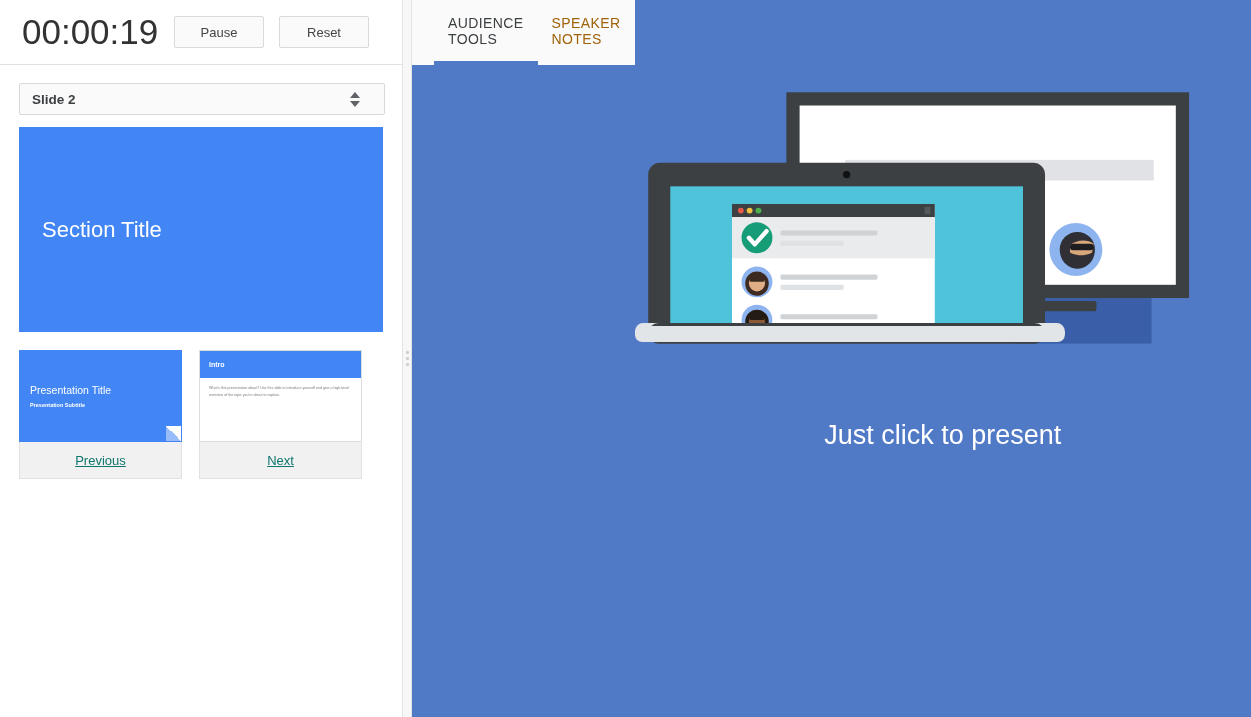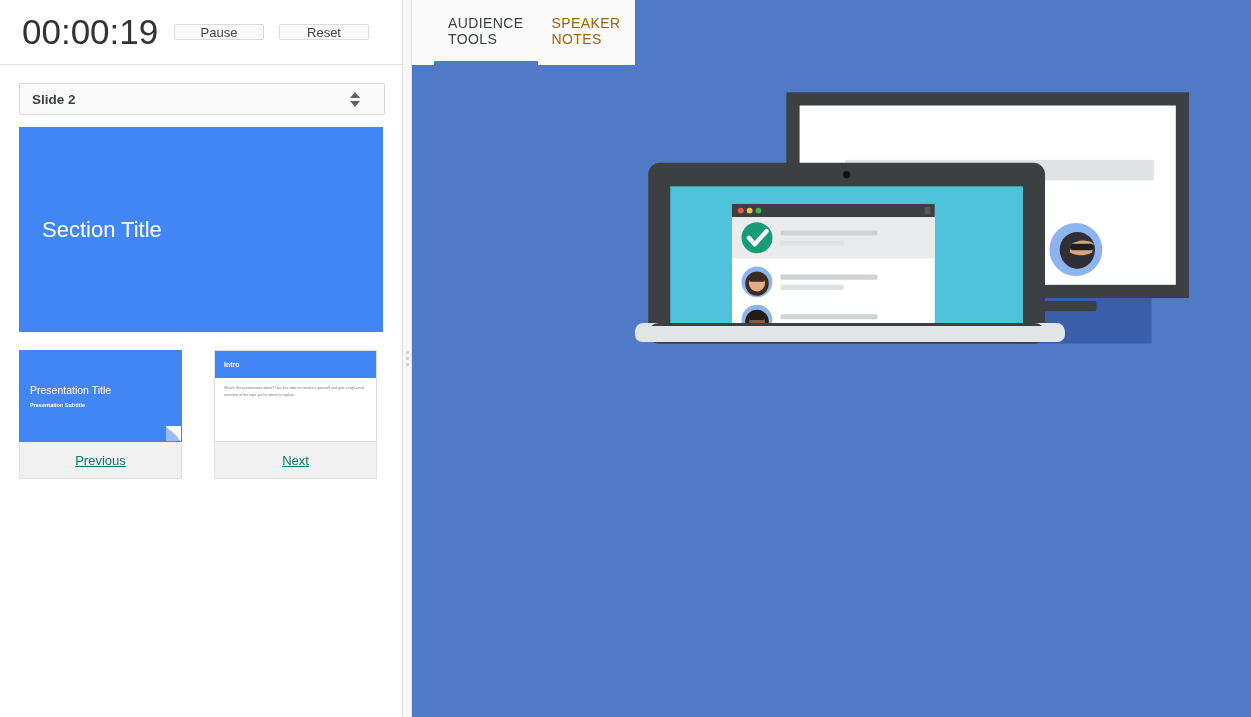--- a/index.html
+++ b/index.html
@@ -26,21 +26,21 @@
     border-bottom: 1px solid #e0e0e0;
   }
   .timer-value {
     font-size: 35px;
     color: #333333;
     letter-spacing: 0px;
     font-weight: 400;
     min-width: 152px;
   }
   .timer-btn {
-    height: 16px;
+    height: 32px;
     min-width: 90px;
     background: #fafafa;
     border: 1px solid #dadada;
     border-radius: 2px;
     font-size: 13px;
     color: #444444;
     font-family: "Liberation Sans", sans-serif;
     cursor: pointer;
     margin-right: 15px;
     padding: 0 22px;
@@ -85,21 +85,21 @@
   .current-slide-title {
     color: #ffffff;
     font-size: 22px;
     padding-left: 23px;
     font-weight: 400;
   }
 
   
   .thumbs {
     display: flex;
-    gap: 32px;
+    gap: 17px;
     padding: 18px 19px 0 19px;
   }
   .thumb-col { width: 163px; }
   .thumb {
     width: 163px; height: 92px;
     border: 1px solid #dcdcdc;
     position: relative;
     overflow: hidden;
     background: #ffffff;
     cursor: pointer;
@@ -364,20 +364,21 @@
             <path d="M155 314c2-8 20-8 22 0l-2 4h-18z" fill="#241b14"></path>
           </g>
           <rect x="198" y="310" width="132" height="7" rx="2" fill="#cfd3d6"></rect>
           <rect x="198" y="322" width="86" height="6" rx="2" fill="#dfe2e4"></rect>
 
           <rect x="18" y="322" width="540" height="28" rx="14" fill="#3c4043"></rect>
           <rect x="0" y="326" width="585" height="22" rx="10" fill="#e2e5e8"></rect>
         </svg>
       </div>
 
+      <div class="headline">Just click to present</div>
 
       <div class="cta-row">
       </div>
 
     </div>
   </div>
 
 </div>
 
 </body></html>

